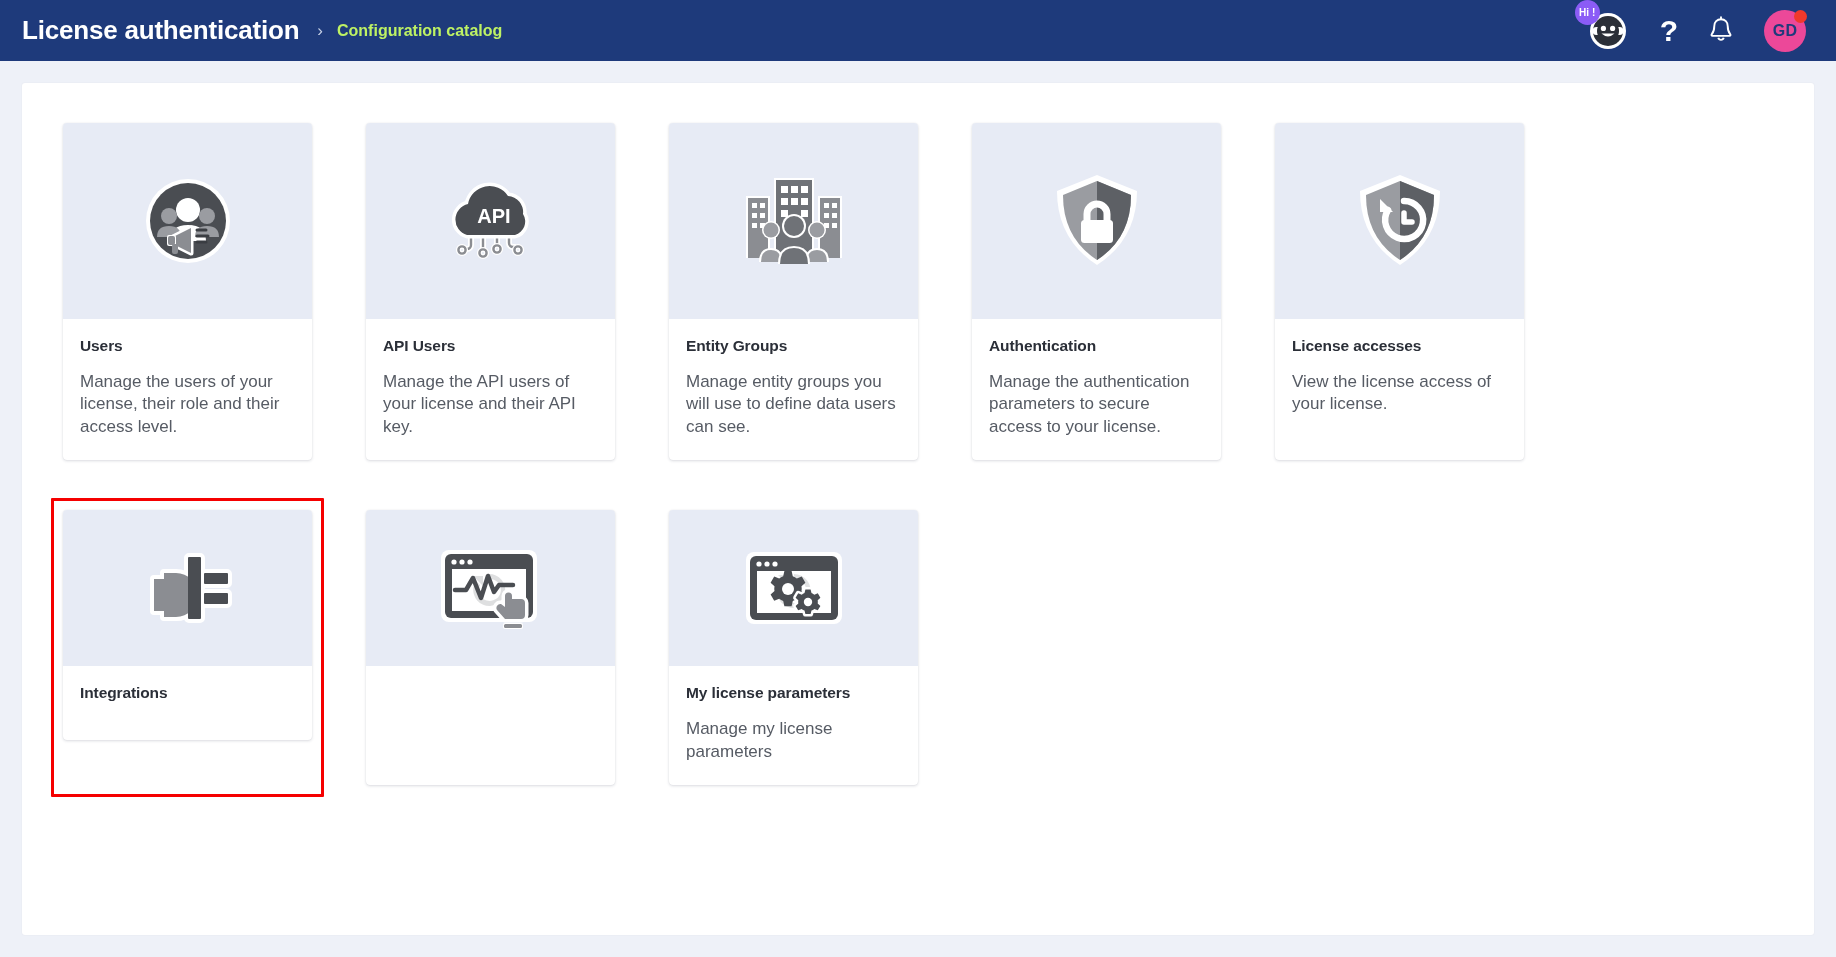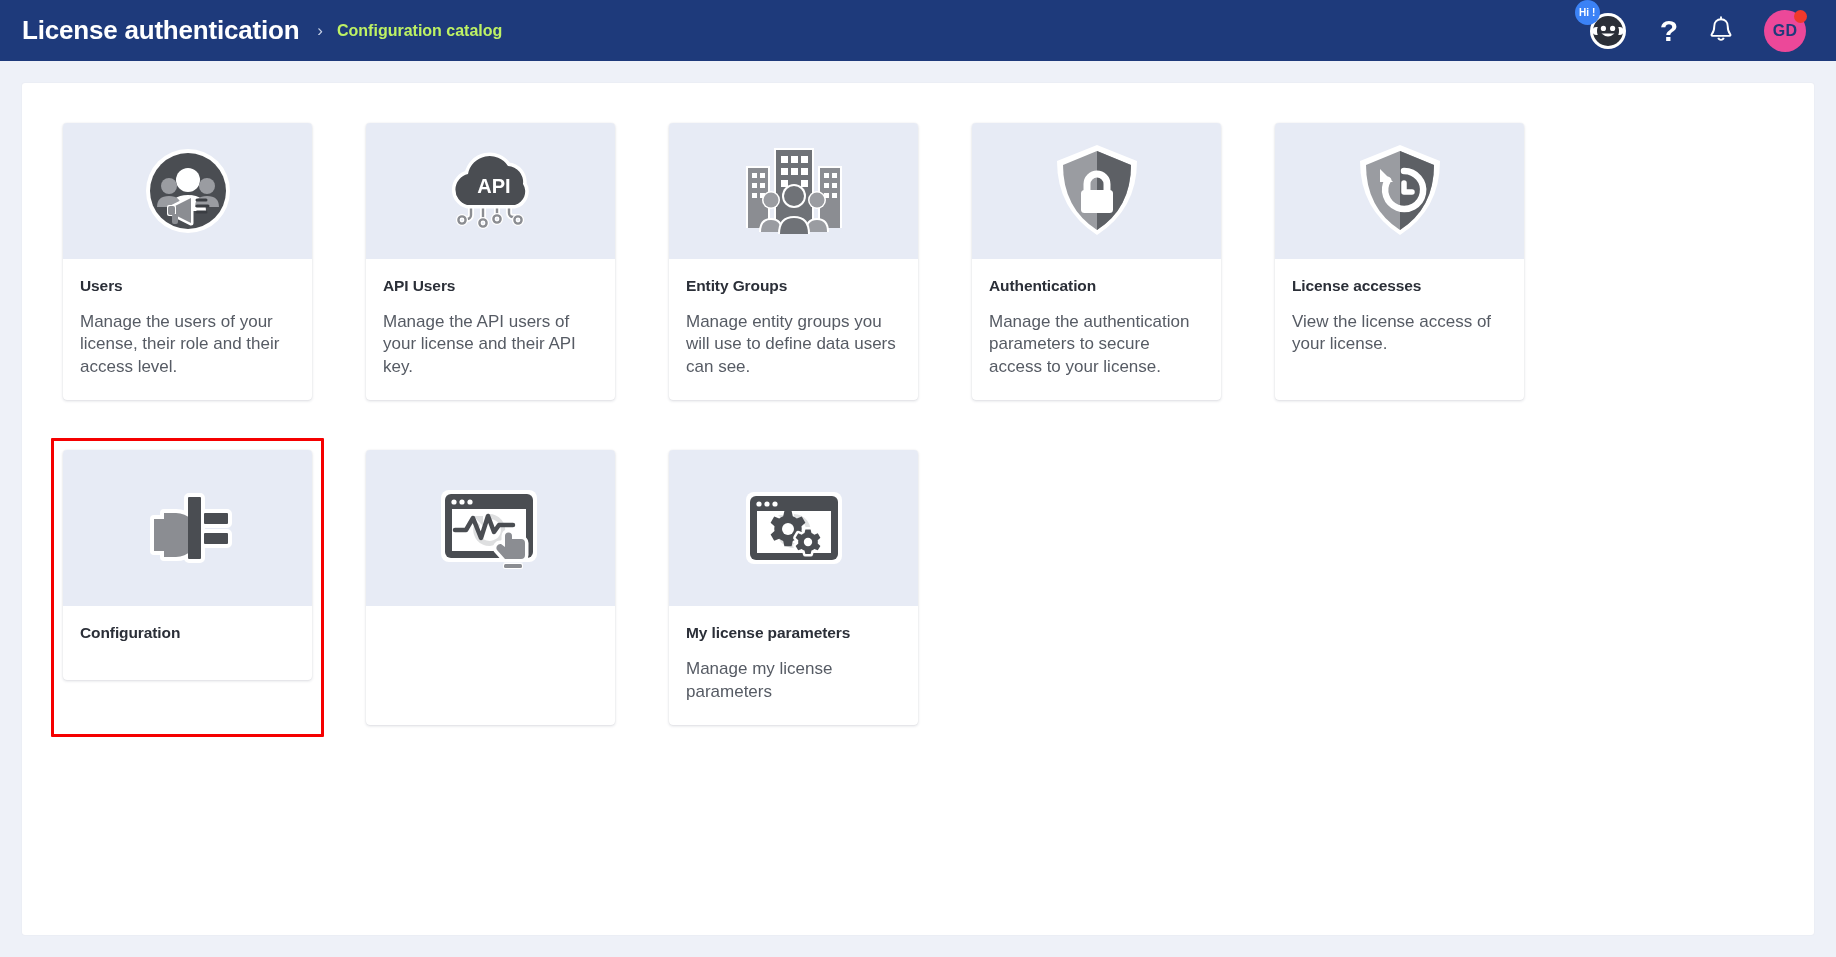--- a/index.html
+++ b/index.html
@@ -64,21 +64,21 @@
     width: 36px; height: 36px;
     border-radius: 50%;
     background: #ffffff;
     position: relative;
     display: flex; align-items: center; justify-content: center;
   }
   .hi-badge {
     position: absolute;
     left: -11px;
     top: -9px;
-    background: #3b82f6;
+    background: #8b5cf6;
     color: #ffffff;
     font-size: 10px;
     font-weight: bold;
     border-radius: 50%;
     width: 25px; height: 25px;
     display: flex; align-items: center; justify-content: center;
     z-index: 3;
   }
   .help-q {
     color: #ffffff;
@@ -134,21 +134,21 @@
     width: 249px;
     background: #ffffff;
     border-radius: 4px;
     box-shadow: 0 1px 3px rgba(30,40,70,0.16), 0 0 1px rgba(30,40,70,0.10);
     overflow: hidden;
     cursor: pointer;
     display: flex;
     flex-direction: column;
   }
   .card-icon {
-    height: 136px;
+    height: 196px;
     background: #e7ebf5;
     display: flex;
     align-items: center;
     justify-content: center;
   }
   .card-body {
     padding: 18px 17px 22px 17px;
     flex: 1;
   }
   .card-title {
@@ -402,21 +402,21 @@
                 <rect x="68" y="28" width="24" height="11" rx="1"></rect>
                 <rect x="68" y="48" width="24" height="11" rx="1"></rect>
               </g>
               <path d="M18 34 h10 v-6 h12 a22 22 0 0 1 0 44 h-12 v-6 h-10 z" fill="#8b8d92"></path>
               <rect x="52" y="12" width="13" height="62" rx="1" fill="#4a4d52"></rect>
               <rect x="68" y="28" width="24" height="11" rx="1" fill="#4a4d52"></rect>
               <rect x="68" y="48" width="24" height="11" rx="1" fill="#4a4d52"></rect>
             </svg>
           </div>
           <div class="card-body">
-            <div class="card-title">Configuration</div>
+            <div class="card-title">Integrations</div>
           </div>
         </div>
       </div>
 
       <div class="card">
         <div class="card-icon">
           <svg width="112" height="92" viewBox="0 0 112 92">
             <rect x="6" y="8" width="96" height="72" rx="8" fill="#ffffff"></rect>
             <rect x="10" y="12" width="88" height="64" rx="6" fill="#4a4d52"></rect>
             <g fill="#ffffff">

